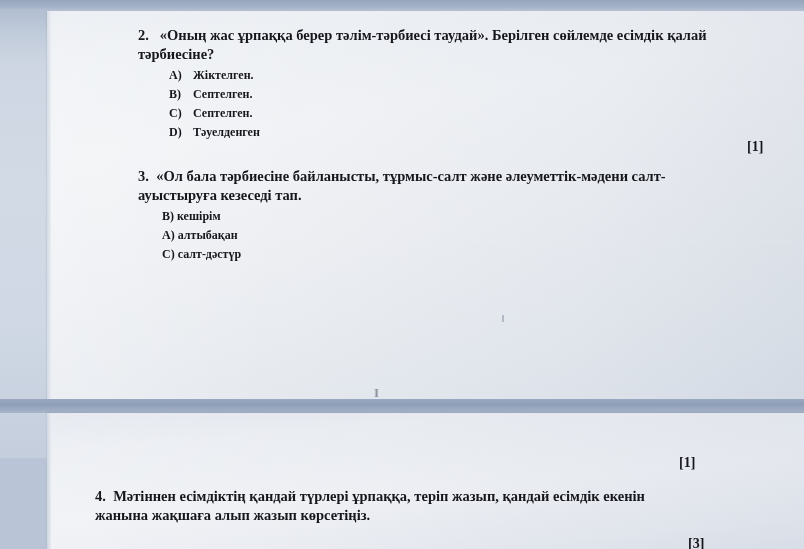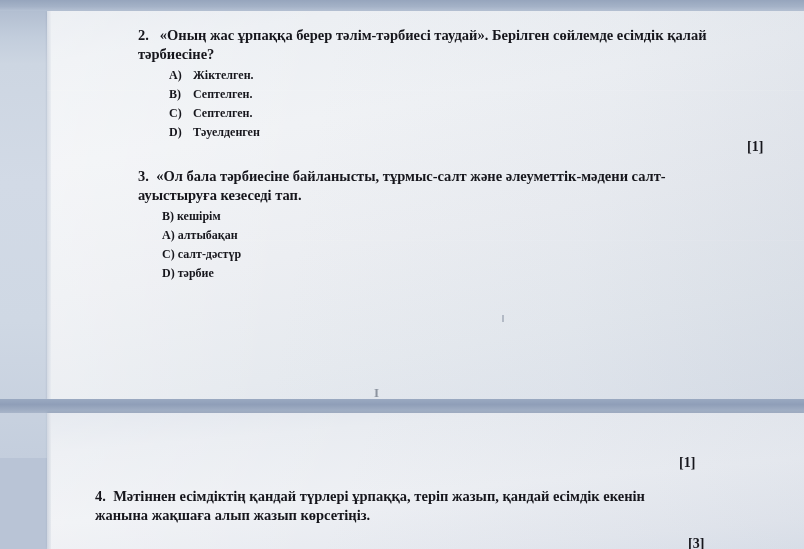--- a/index.html
+++ b/index.html
@@ -240,23 +240,20 @@
         <div class="options">
           <div class="opt">
             <span class="opt-letter-tight">B)</span>&nbsp;<span>кешірім</span>
           </div>
           <div class="opt">
             <span class="opt-letter-tight">A)</span>&nbsp;<span>алтыбақан</span>
           </div>
           <div class="opt">
             <span class="opt-letter-tight">C)</span>&nbsp;<span>салт-дәстүр</span>
           </div>
-          <div class="opt">
-            <span class="opt-letter-tight">D)</span>&nbsp;<span>тәрбие</span>
-          </div>
         </div>
       </div>
 
     </div>
   </div>
 
   <div class="fold"></div>
 
   <div class="sheet-two">
     <div class="left-edge"></div>

